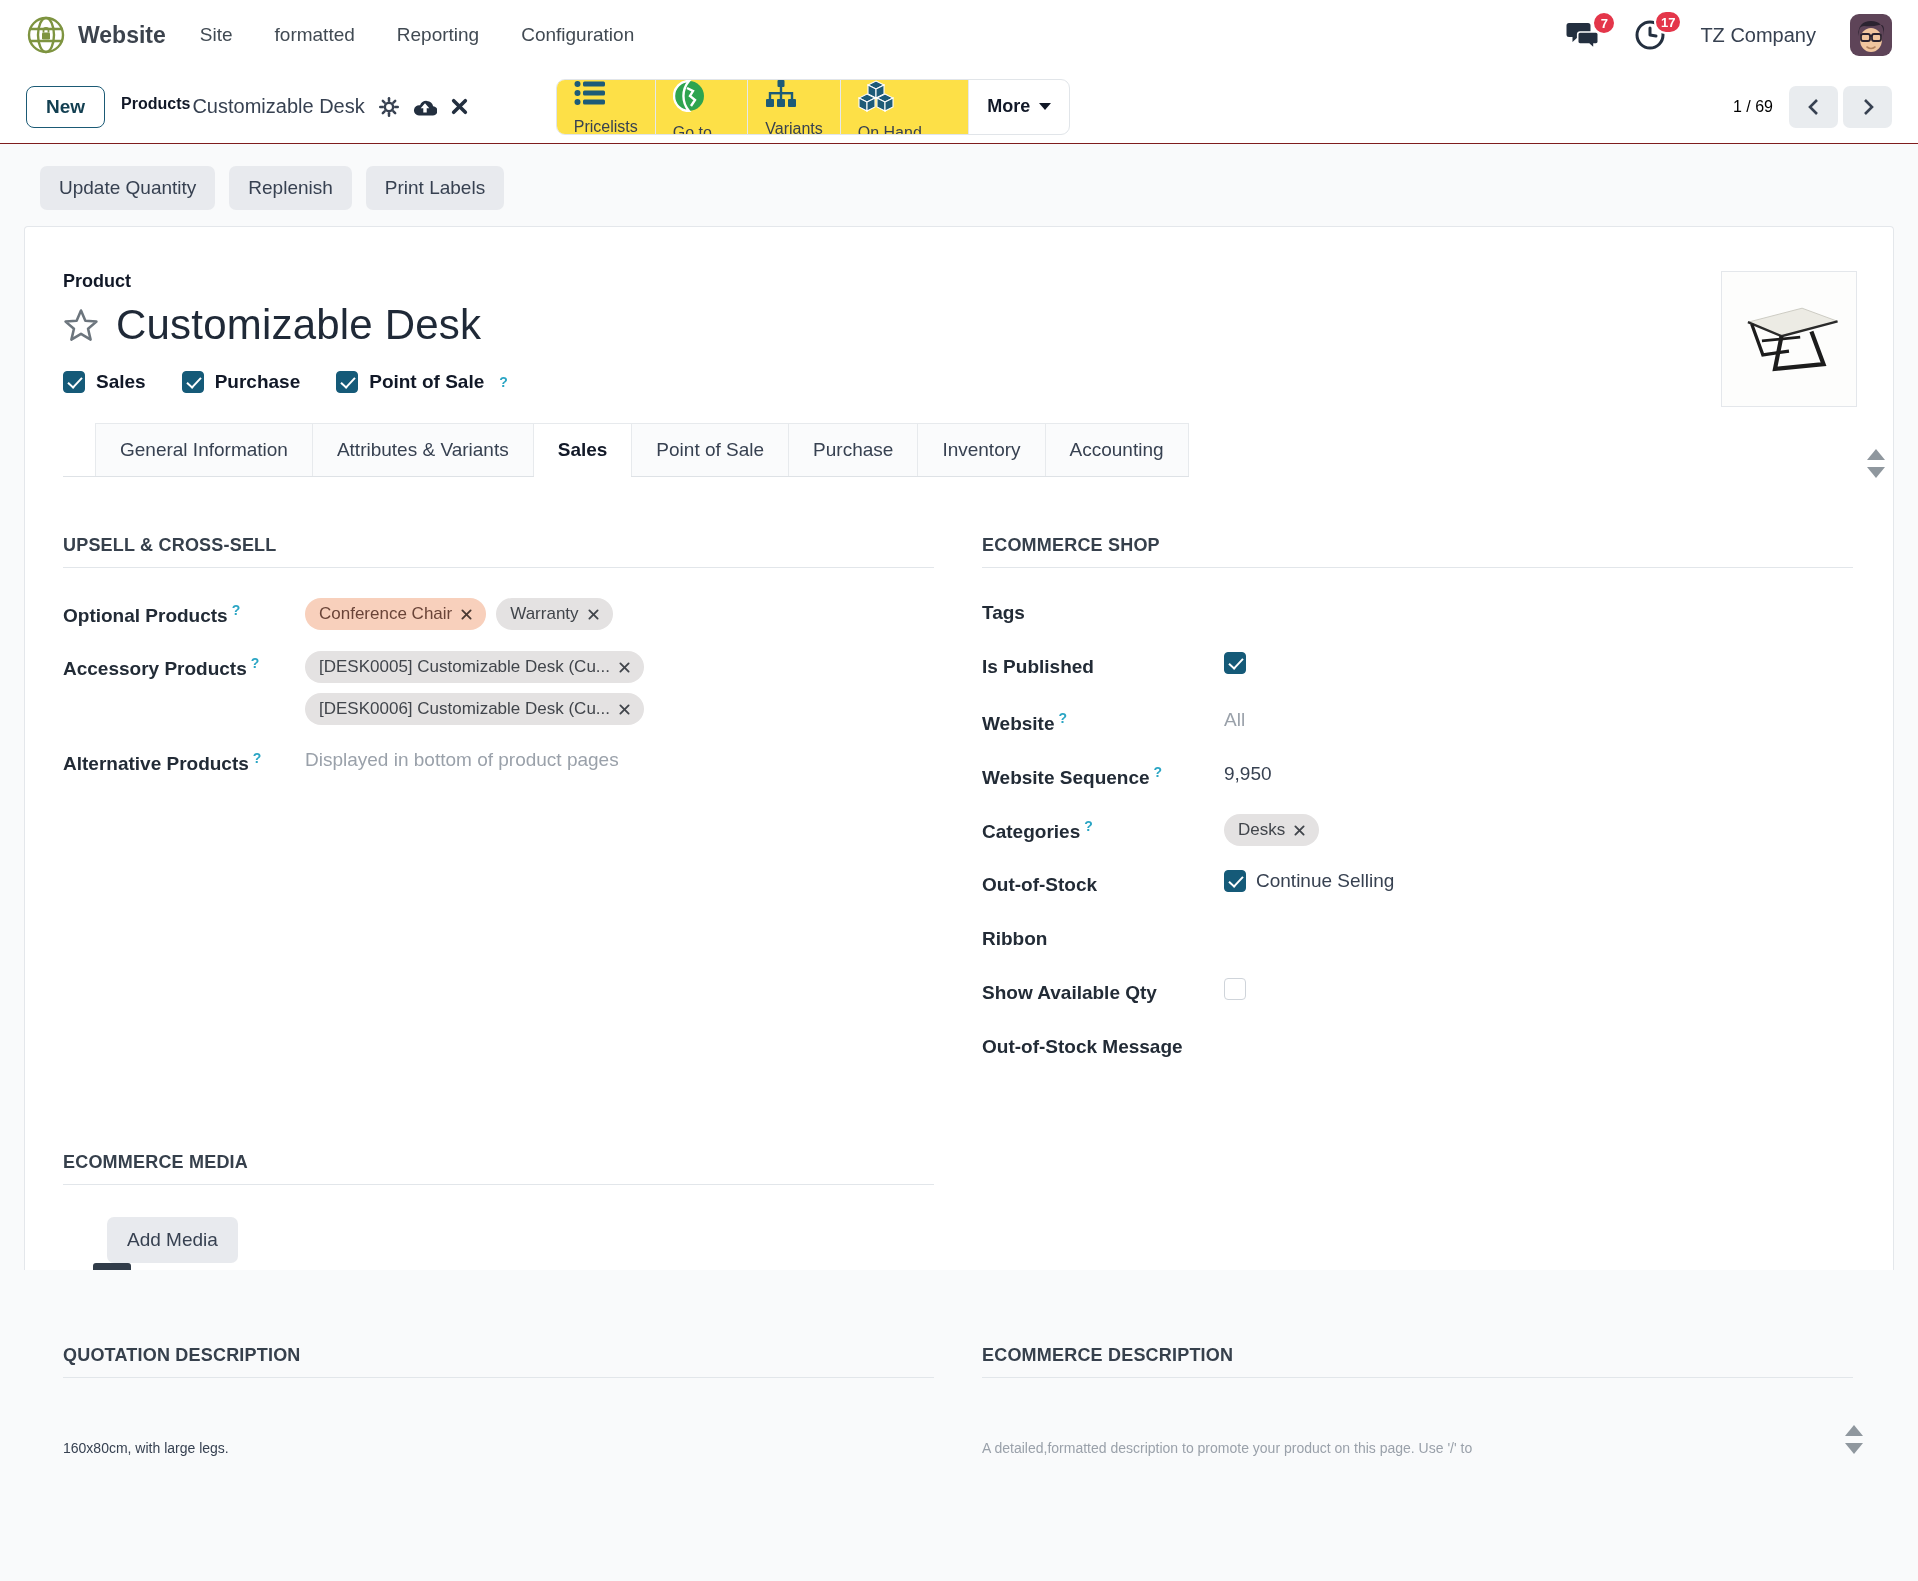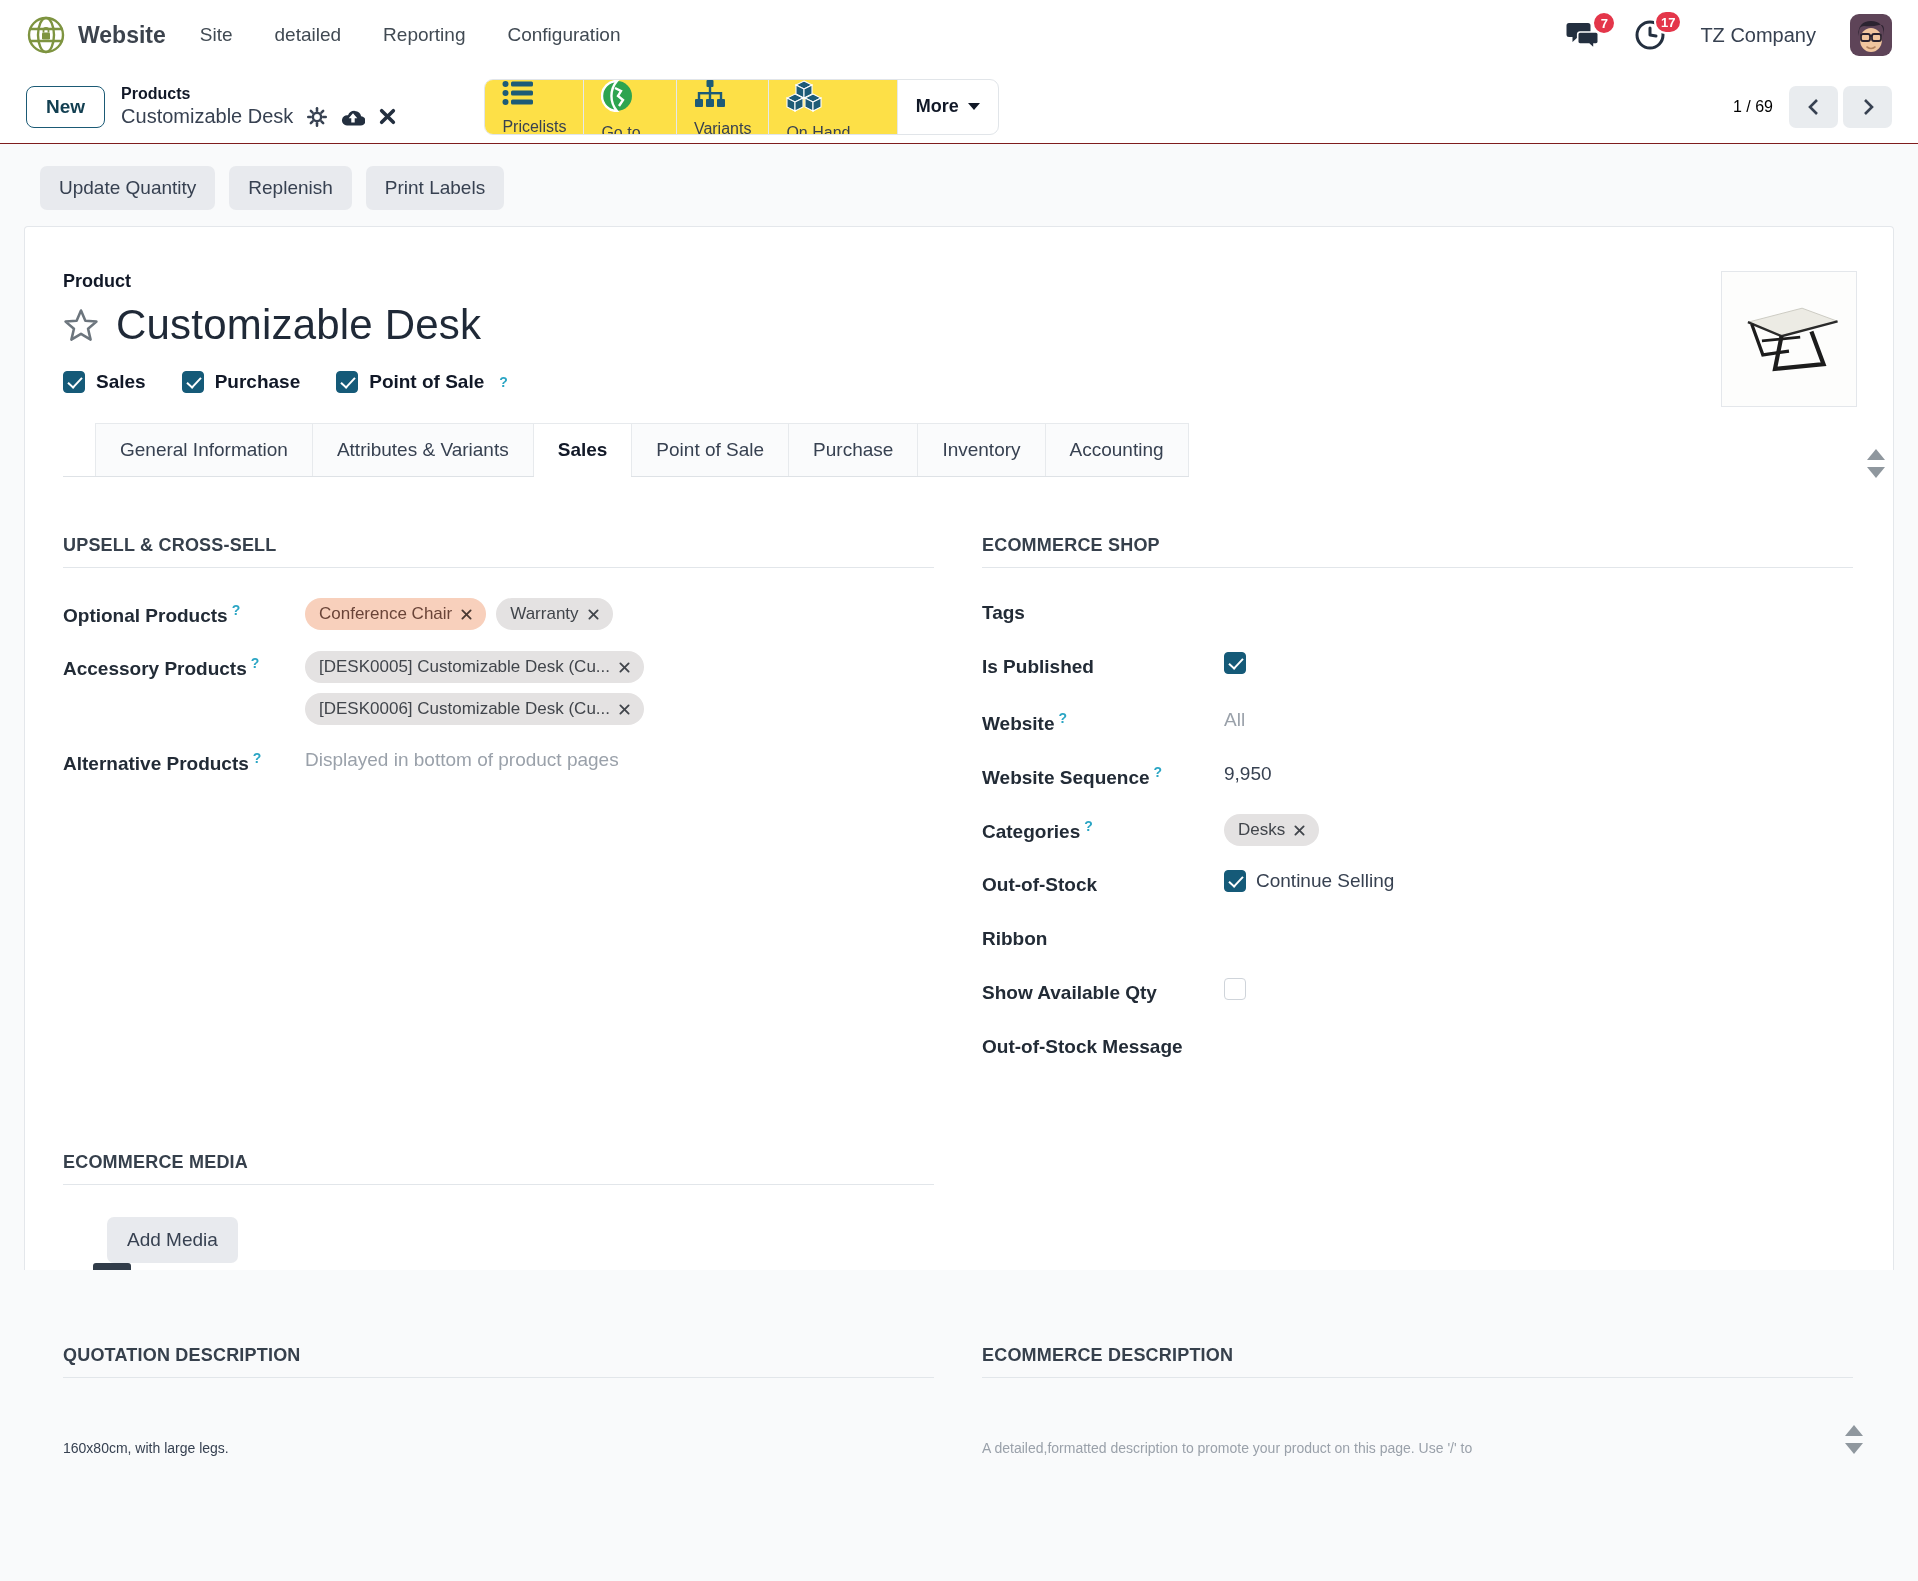--- a/index.html
+++ b/index.html
@@ -20,21 +20,21 @@
           font-size:13px; font-weight:700; min-width:24px; height:24px; border-radius:12px;
           display:flex; align-items:center; justify-content:center; padding:0 5px; border:2px solid #fff;}
   .company-name{ font-size:20px; color:#374151; cursor:pointer; }
   .avatar{ width:42px; height:42px; border-radius:9px; overflow:hidden; cursor:pointer; }
 
   
   .controlbar{ display:flex; align-items:center; height:74px; background:#fff; padding:0 26px;
                border-bottom:1px solid #7f1d1d; }
   .btn-new{ background:#fff; border:1px solid #1b5a75; color:#123f51; font-weight:600;
             font-size:19px; padding:9px 19px; border-radius:8px; cursor:pointer; }
-  .breadcrumbs{ margin-left:16px; display:flex; flex-direction:column; justify-content:center; gap:2px;}
+  .breadcrumbs{ margin-left:16px; display:flex; flex-direction:row; justify-content:center; gap:2px;}
   .bc-parent{ font-size:16px; font-weight:700; color:#111827; cursor:pointer; }
   .bc-current-row{ display:flex; align-items:center; gap:14px; }
   .bc-current{ font-size:20px; color:#374151; }
   .bc-icon{ cursor:pointer; display:flex; align-items:center; }
   .statgroup{ display:flex; margin-left:88px; border:1px solid #e1e5e9; border-radius:9px;
               background:#fff; height:56px; overflow:hidden; }
   .statbtn{ display:flex; align-items:flex-start; gap:11px; padding:0 17px; cursor:pointer;
             border-left:1px solid #e5e8ec; background:#fde047;flex-direction:column; }
   .statbtn:first-child{ border-left:none; }
   .stat-text{ display:flex; flex-direction:column; line-height:1.25; }
@@ -138,21 +138,21 @@
         <line x1="3.5" y1="14" x2="36.5" y2="14"></line>
         <line x1="3.5" y1="26" x2="36.5" y2="26"></line>
         <rect x="16" y="17.5" width="8" height="7" rx="1.2" fill="#7e9440" stroke="none"></rect>
         <path d="M17.5 17.5 v-2 a2.5 2.5 0 0 1 5 0 v2" stroke-width="1.8"></path>
       </svg>
     </span>
     <span class="app-name">Website</span>
   </div>
   <div class="topmenu">
     <span>Site</span>
-    <span>detailed</span>
+    <span>formatted</span>
     <span>Reporting</span>
     <span>Configuration</span>
   </div>
   <div class="topbar-right">
     <div class="icon-badge-wrap">
       <span>
         <svg width="34" height="30" viewBox="0 0 34 30">
           <path d="M3 3 h19 a2.5 2.5 0 0 1 2.5 2.5 v9 a2.5 2.5 0 0 1 -2.5 2.5 h-10 l-5.5 5 v-5 H3 a2.5 2.5 0 0 1 -2.5 -2.5 v-9 A2.5 2.5 0 0 1 3 3 Z" fill="#232f3f"></path>
           <path d="M14 12 h16 a2.3 2.3 0 0 1 2.3 2.3 v7.5 a2.3 2.3 0 0 1 -2.3 2.3 h-2 v4.5 l-5 -4.5 h-9 a2.3 2.3 0 0 1 -2.3 -2.3 v-7.5 A2.3 2.3 0 0 1 14 12 Z" fill="#232f3f" stroke="#fff" stroke-width="1.6"></path>
         </svg>

